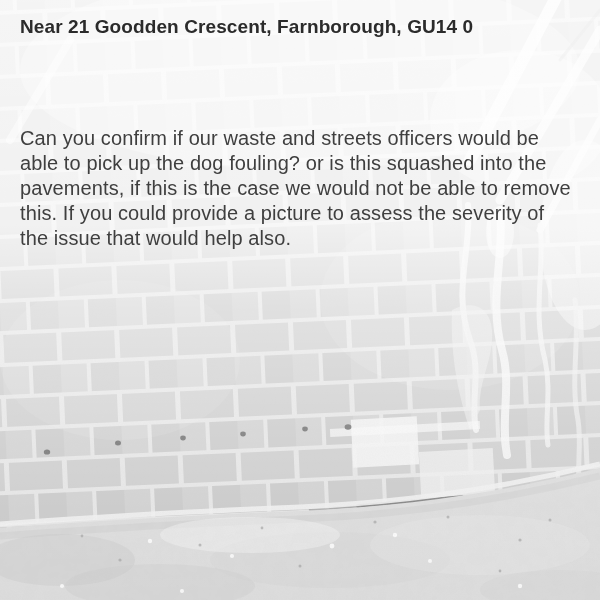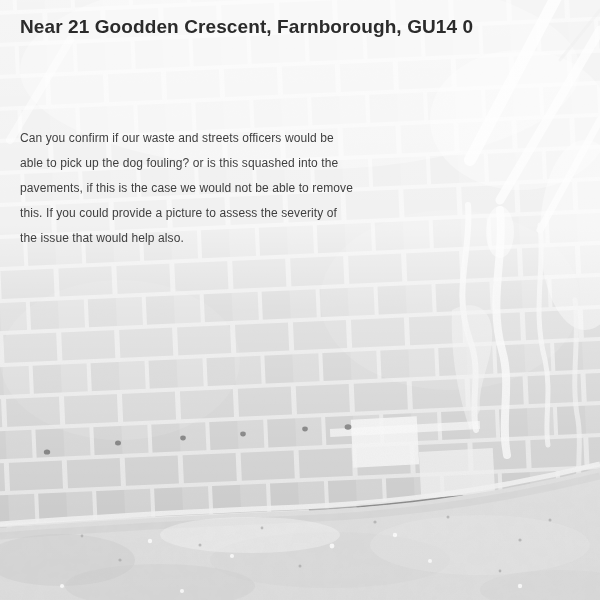--- a/index.html
+++ b/index.html
@@ -40,21 +40,21 @@
     font-size: 19px;
     line-height: 26px;
     font-weight: bold;
     color: #2b2b2b;
     letter-spacing: 0.1px;
   }
   .officer-message {
     position: absolute;
     left: 20px; top: 101px;
     width: 570px;
-    font-size: 12px;
+    font-size: 20px;
     line-height: 25px;
     font-weight: normal;
     color: #3f3f3f;
     white-space: pre-line;
     letter-spacing: 0.1px;
   }
 </style>
 </head>
 <body>
 

